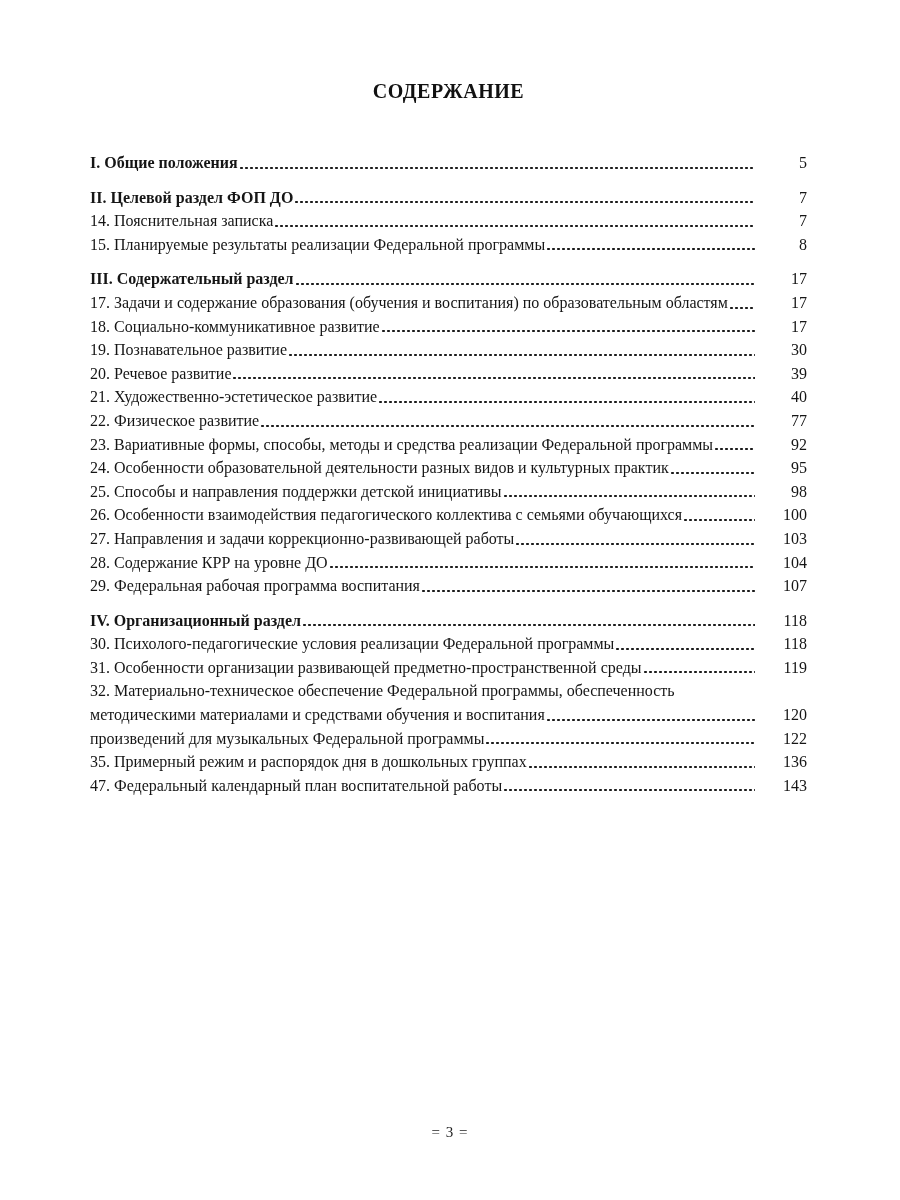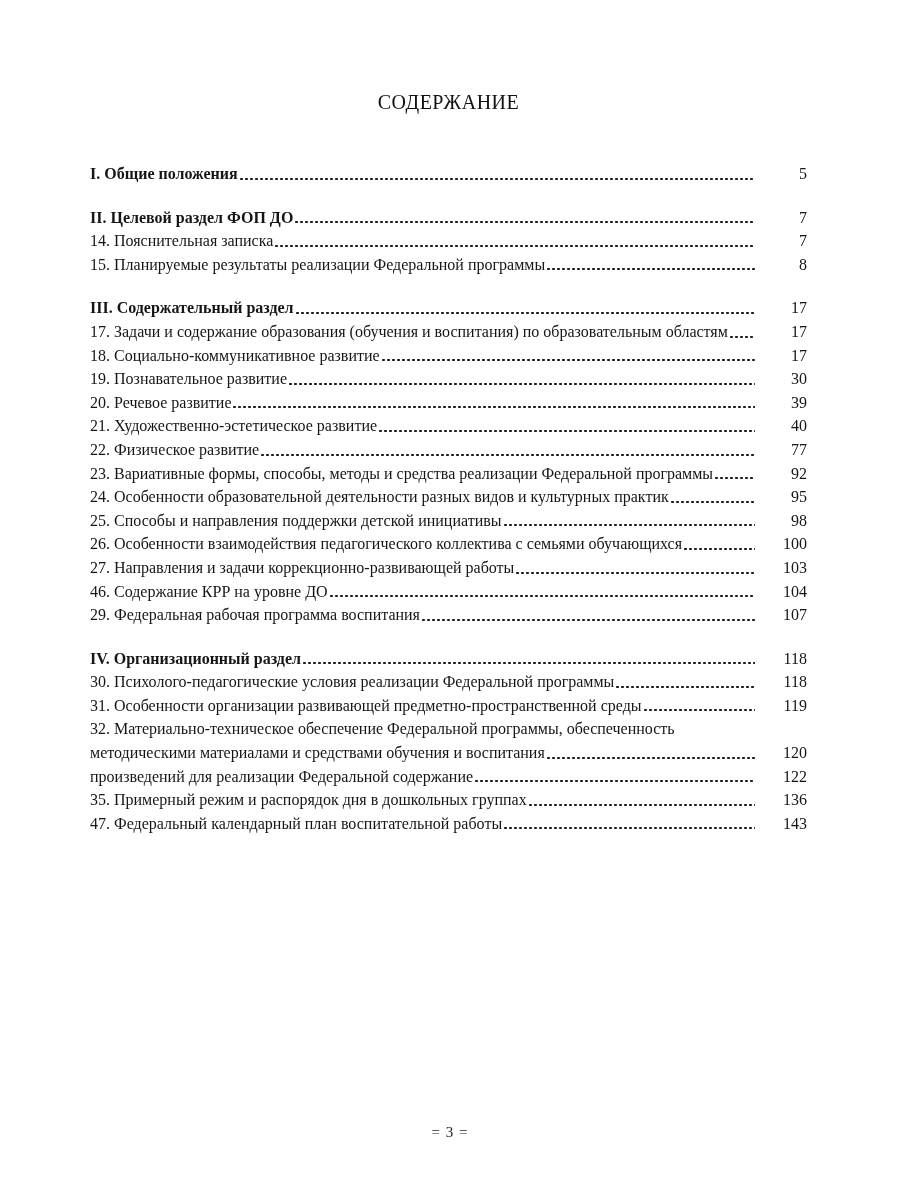--- a/index.html
+++ b/index.html
@@ -14,33 +14,33 @@
     margin: 0 auto;
     background: #ffffff;
     color: #151515;
     font-family: "Liberation Serif", "DejaVu Serif", serif;
     font-size: 16px;
     box-sizing: border-box;
     padding: 76px 93px 0 90px;
     overflow: hidden;
   }
   .doc-title {
-    margin: 15px 0 48px 0;
+    margin: 4px 0 48px 0;
     text-align: center;
     font-size: 20px;
-    font-weight: normal;
+    font-weight: bold;
     letter-spacing: 0.5px;
     color: #111;
   }
   .toc { }
   .entry {
     line-height: 23.6px;
   }
   .entry.gap {
-    margin-top: 20px;
+    margin-top: 11px;
   }
   .entry.section .txt,
   .entry.section .wrap1 {
     font-weight: bold;
   }
   .wrap1 {
     white-space: nowrap;
   }
   .row {
     display: flex;
@@ -224,21 +224,21 @@
     <div class="row">
       <span class="txt">27. Направления и задачи коррекционно-развивающей работы</span>
       <span class="leader"></span>
       <span class="pg">103</span>
     </div>
   </div>
 
   <div class="entry item">
 
     <div class="row">
-      <span class="txt">46. Содержание КРР на уровне ДО</span>
+      <span class="txt">28. Содержание КРР на уровне ДО</span>
       <span class="leader"></span>
       <span class="pg">104</span>
     </div>
   </div>
 
   <div class="entry item">
 
     <div class="row">
       <span class="txt">29. Федеральная рабочая программа воспитания</span>
       <span class="leader"></span>
@@ -277,21 +277,21 @@
     <div class="wrap1">32. Материально-техническое обеспечение Федеральной программы, обеспеченность</div>
     <div class="row">
       <span class="txt">методическими материалами и средствами обучения и воспитания</span>
       <span class="leader"></span>
       <span class="pg">120</span>
     </div>
   </div>
 
   <div class="entry item">
     <div class="row">
-      <span class="txt">произведений для реализации Федеральной содержание</span>
+      <span class="txt">произведений для музыкальных Федеральной программы</span>
       <span class="leader"></span>
       <span class="pg">122</span>
     </div>
   </div>
 
 
   <div class="entry item">
 
     <div class="row">
       <span class="txt">35. Примерный режим и распорядок дня в дошкольных группах</span>

